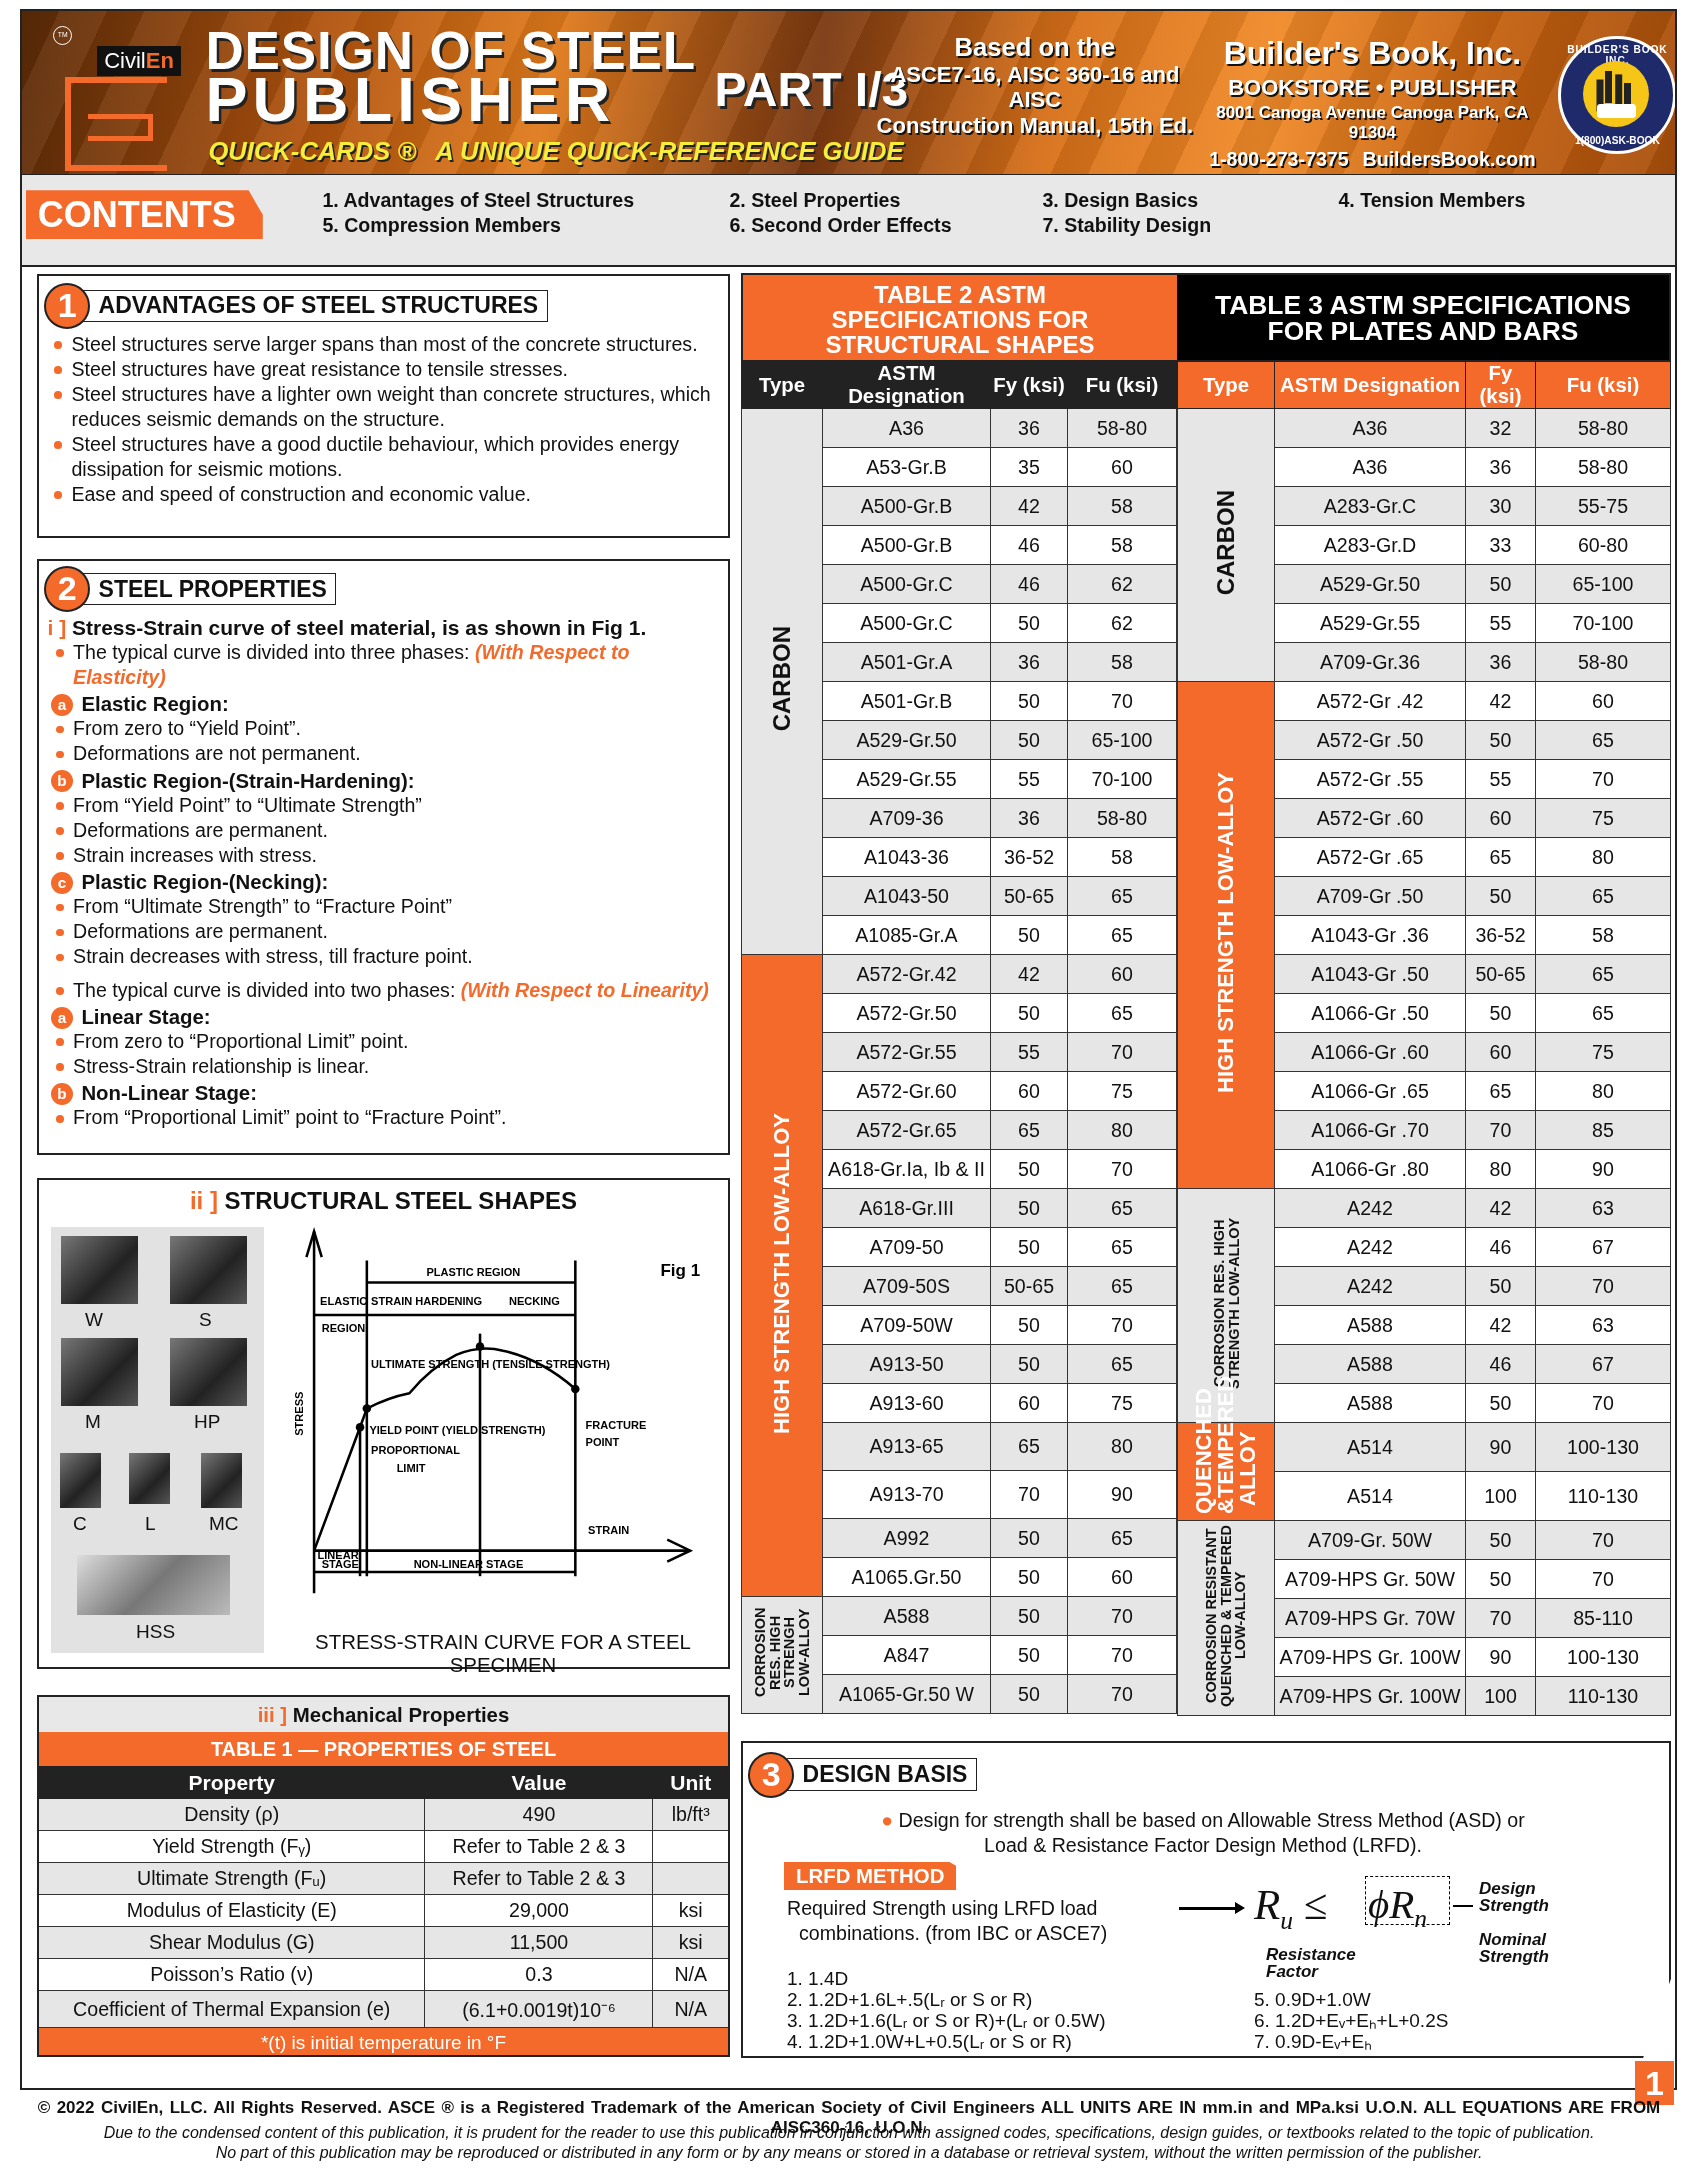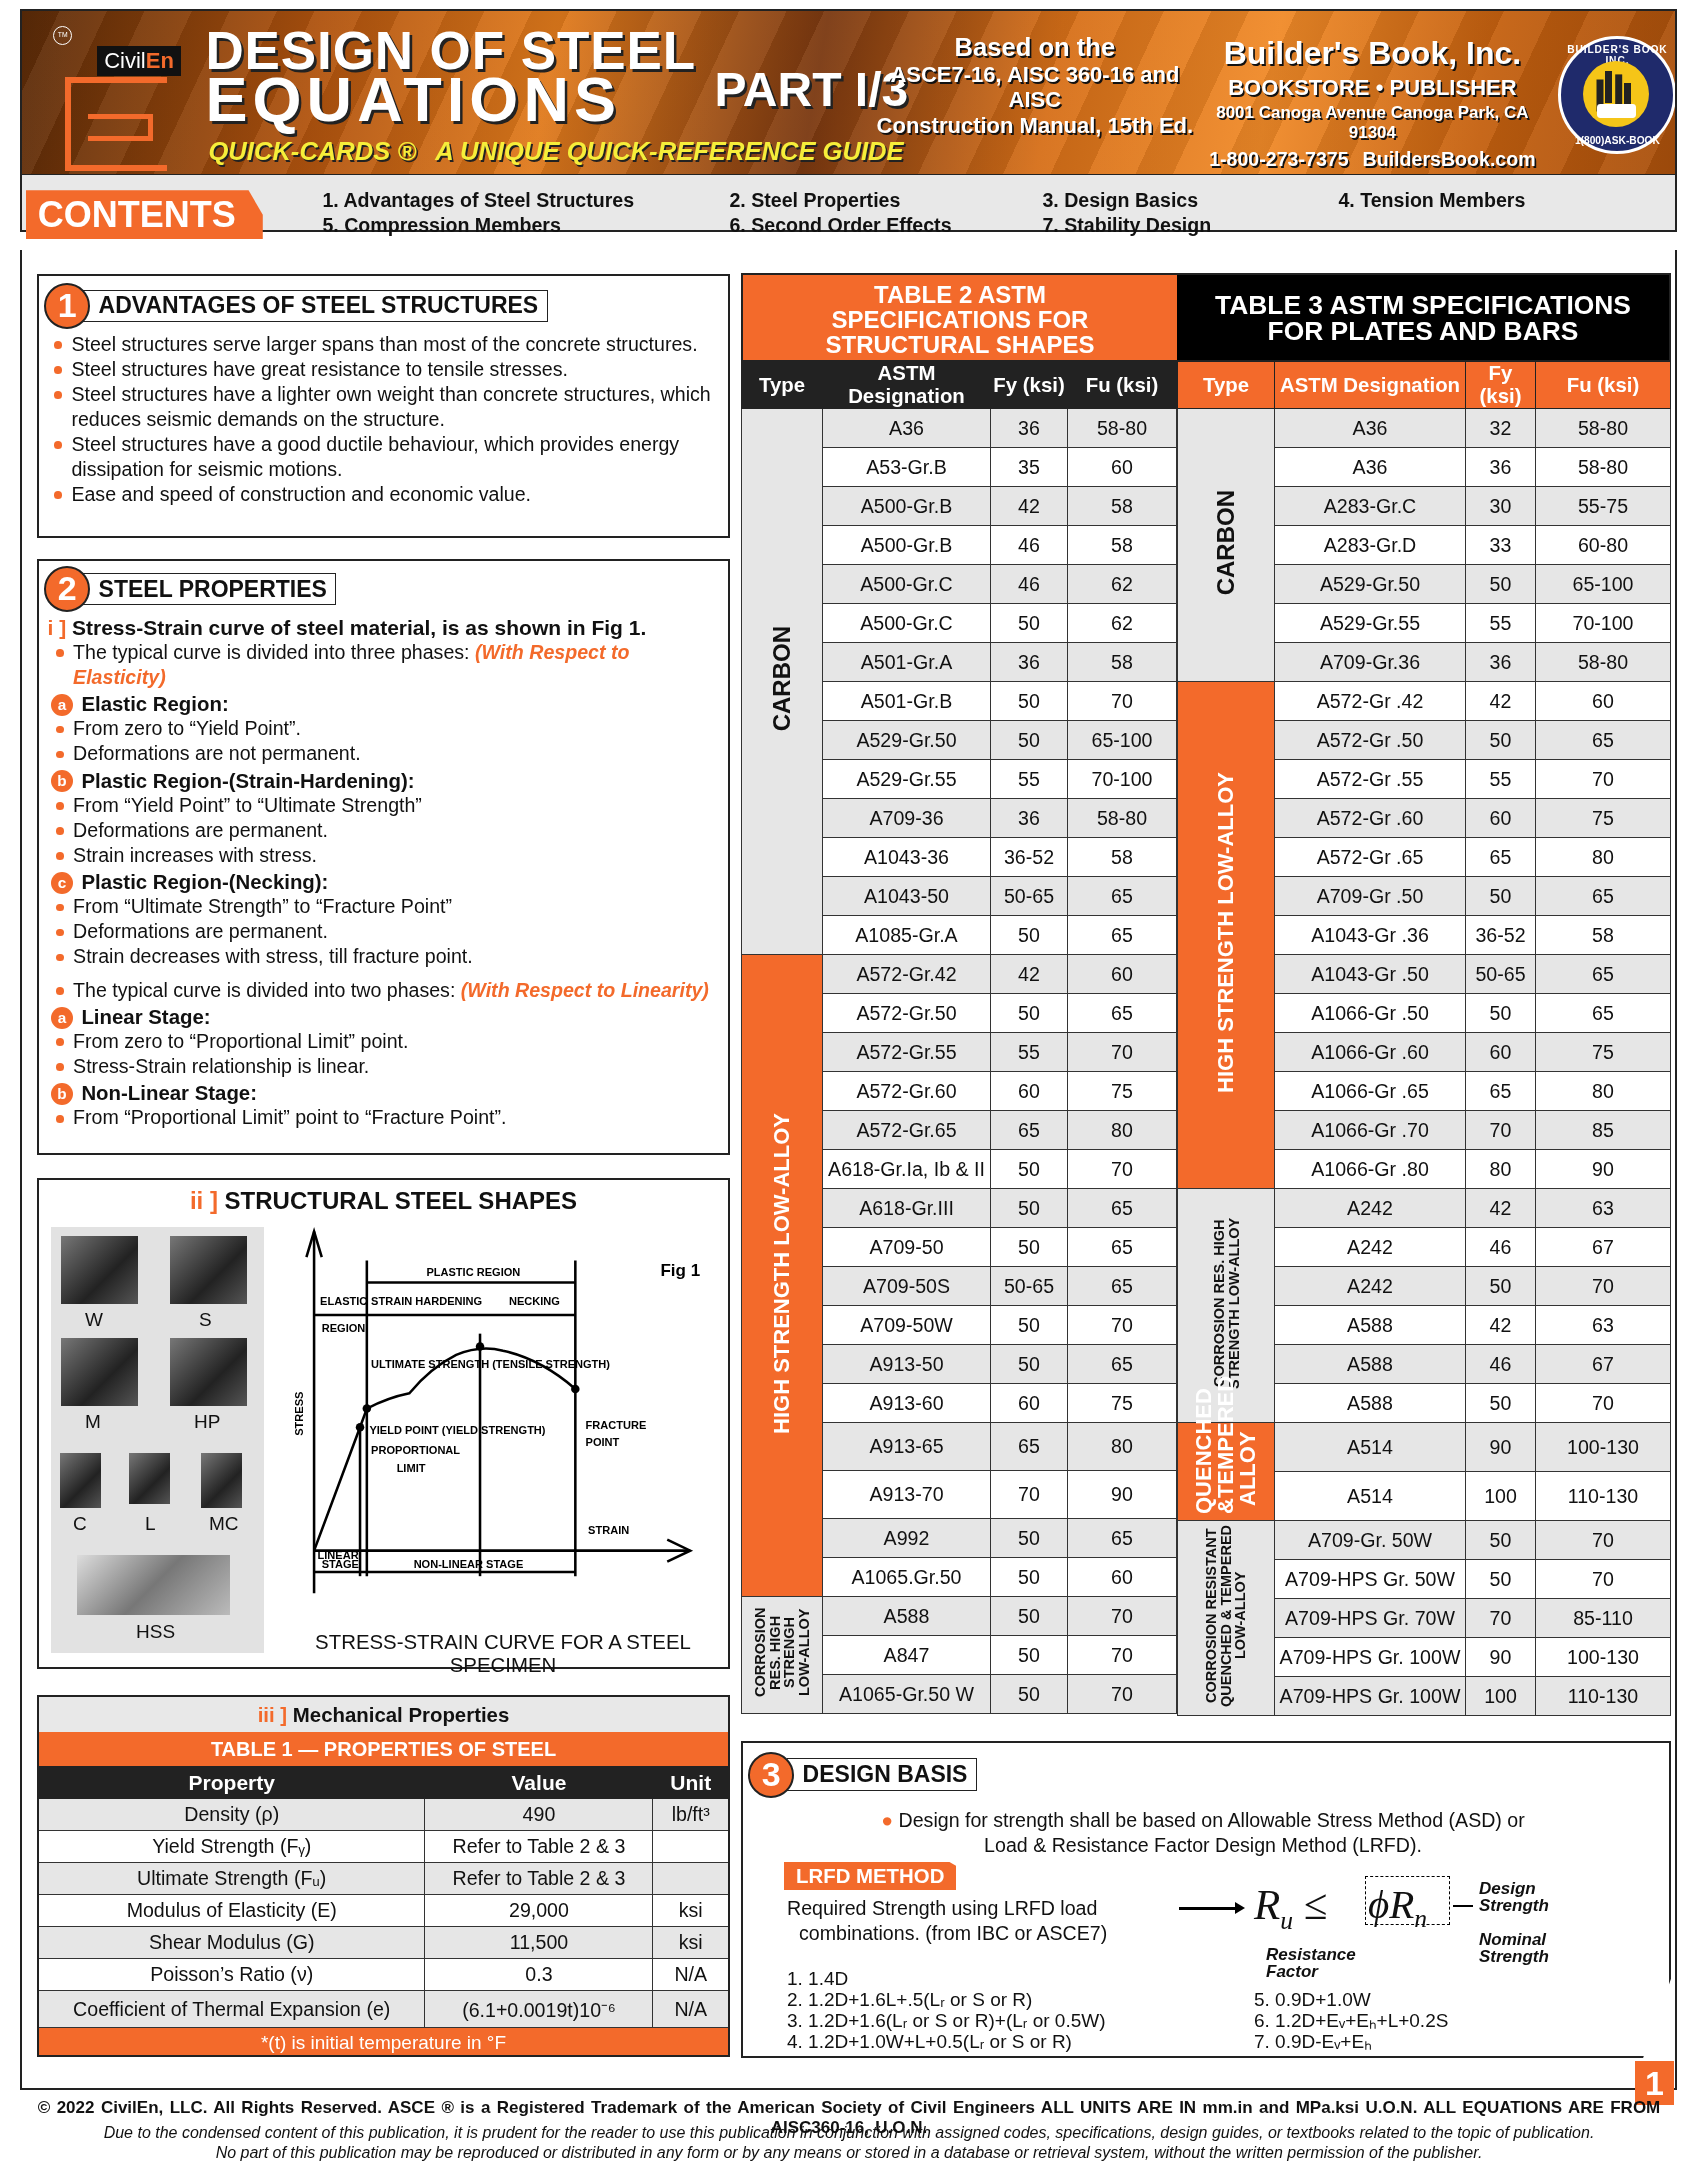--- a/index.html
+++ b/index.html
@@ -38,21 +38,21 @@
   .publisher .p3 { font-size: 17px; margin-top: 1.7px; }
   .publisher .p4 { font-size: 19.6px; margin-top: 5.1px; word-spacing: 8.5px; }
   .seal { position: absolute; left: 1536px; top: 25.6px; width: 118px; height: 118px; border-radius: 50%; background: #1f2a6b; border: 3.4px solid #fff; }
   .seal-inner { position: absolute; left: 22px; top: 22px; width: 66px; height: 66px; border-radius: 50%; background: #f5c518; }
   .seal-inner::before { content: ""; position: absolute; left: 22px; top: 10.2px; width: 6.8px; height: 32px; background: #222; box-shadow: 10.2px 3.4px 0 #222, -8.5px 8.5px 0 #222, 19px 12px 0 #222; }
   .seal-inner::after { content: ""; position: absolute; left: 13.6px; top: 43px; width: 39px; height: 13.6px; background: #fff; border-radius: 3.4px; }
   .seal-text-top { position: absolute; left: 0; top: 5.1px; width: 100%; text-align: center; color: #fff; font-size: 10.2px; font-weight: bold; letter-spacing: 0.9px; }
   .seal-text-bot { position: absolute; left: 0; bottom: 5.1px; width: 100%; text-align: center; color: #fff; font-size: 10.2px; font-weight: bold; }
 
   
-  #contents { position: absolute; left: 20.4px; top: 175px; width: 1657px; height: 57px; background: #e8e8e8; border: 2.6px solid #222; border-top: none; }
+  #contents { position: absolute; left: 20.4px; top: 175px; width: 1657px; height: 92px; background: #e8e8e8; border: 2.6px solid #222; border-top: none; }
   .contents-tag { position: absolute; left: 3.4px; top: 15.3px; width: 237px; height: 49px; background: #f36a2b; color: #fff; font-weight: bold; font-size: 36px; padding-left: 12px; line-height: 49px; clip-path: polygon(0 0, 94% 0, 100% 50%, 100% 100%, 0 100%); }
   .contents-item { position: absolute; font-size: 19.6px; font-weight: bold; color: #111; }
 
   
   #page-frame { position: absolute; left: 20.4px; top: 250px; width: 1657px; height: 1840px; border: 2.6px solid #222; border-top: none; }
 
   .box { position: absolute; border: 2.6px solid #222; background: #fff; }
   .sec-head { position: absolute; display: flex; align-items: center; }
   .sec-num { width: 46px; height: 46px; border-radius: 50%; background: #f36a2b; border: 2.6px solid #222; color: #fff; font-weight: bold; font-size: 34px; text-align: center; line-height: 41px; z-index: 2; }
   .sec-title { border: 1.7px solid #222; border-left: none; margin-left: -6.8px; padding: 1.7px 8.5px 1.7px 15.3px; font-weight: bold; font-size: 23px; background: #fff; }
@@ -93,21 +93,21 @@
 <body>
 
 <div id="header">
   <div class="logo-box">
     <div class="logo-tm" style="font-size:6.8px;">TM</div>
     <div class="logo-civil"><span>Civil</span><b>En</b></div>
     <div class="logo-e"></div>
   </div>
   <div class="title-main">
     <span>DESIGN OF STEEL</span>
-    <span class="t2">EQUATIONS</span>
+    <span class="t2">PUBLISHER</span>
   </div>
   <div class="title-part">PART I/3</div>
   <div class="title-sub"><span>QUICK-CARDS ®</span><span class="gap"></span><span>A UNIQUE QUICK-REFERENCE GUIDE</span></div>
   <div class="based cond">
     <div class="b1">Based on the</div>
     <div class="b2">ASCE7-16, AISC 360-16 and AISC</div>
     <div class="b3">Construction Manual, 15th Ed.</div>
   </div>
   <div class="publisher">
     <div class="p1">Builder's Book, Inc.</div>

